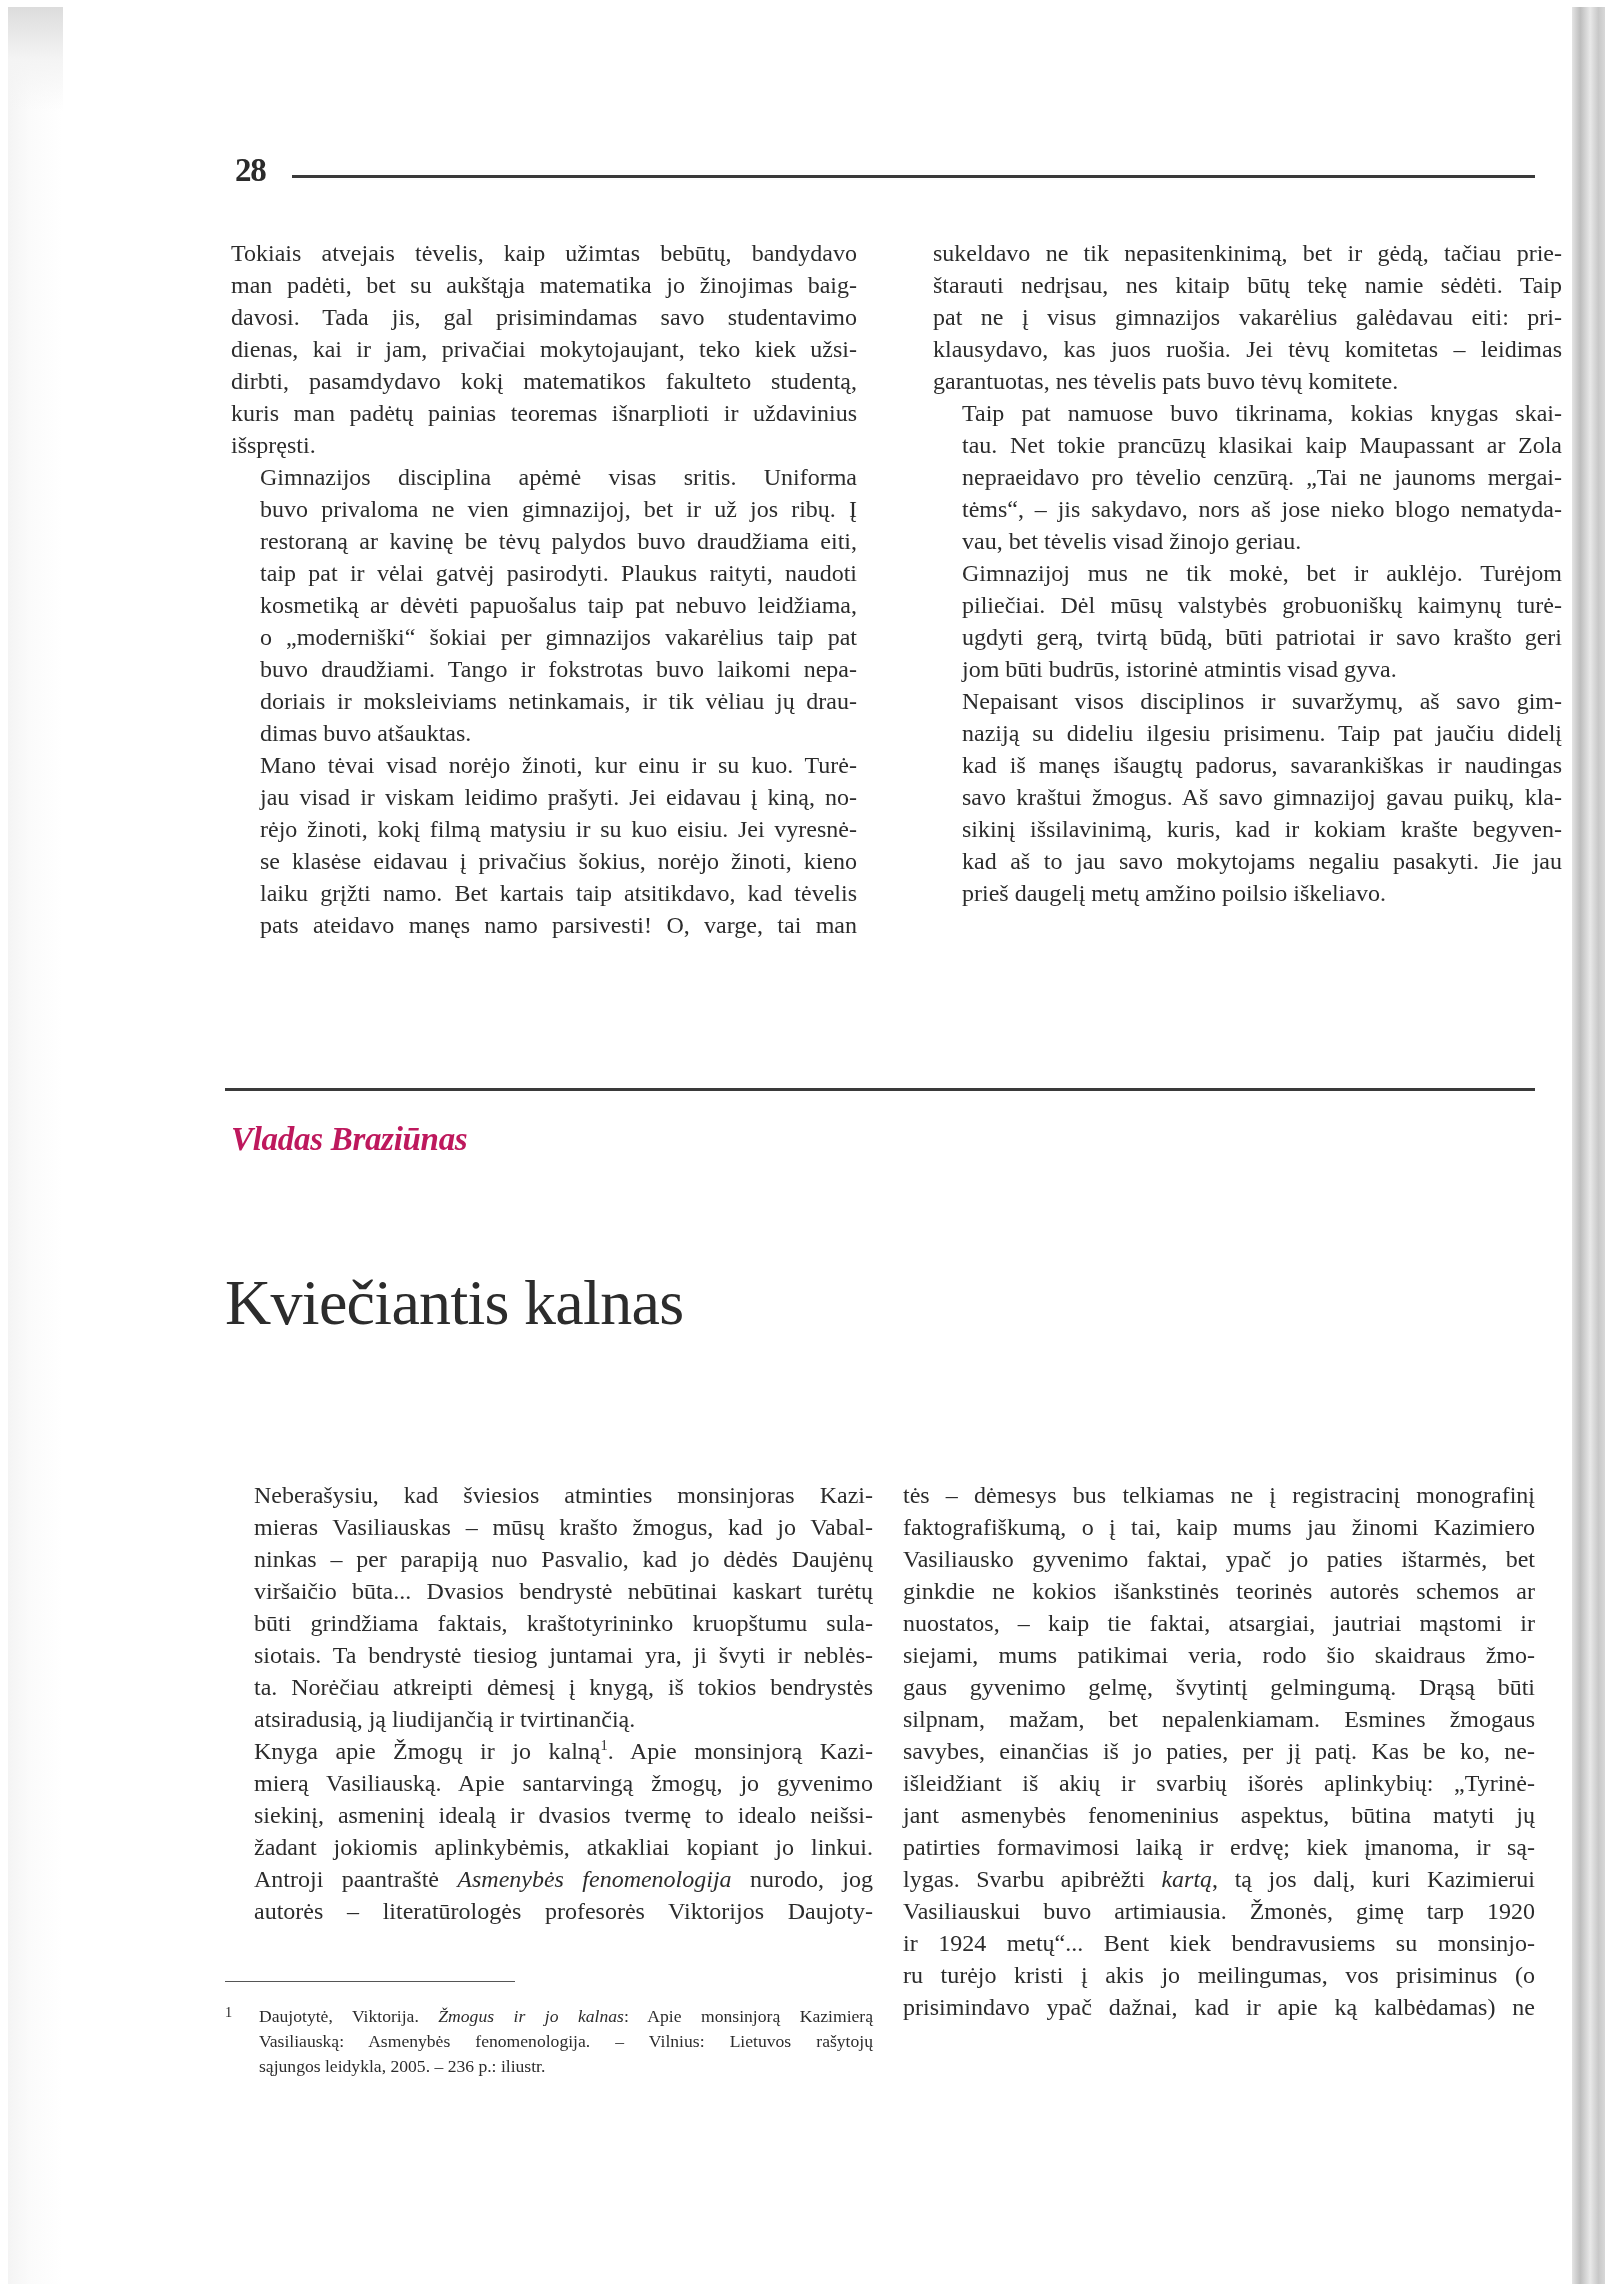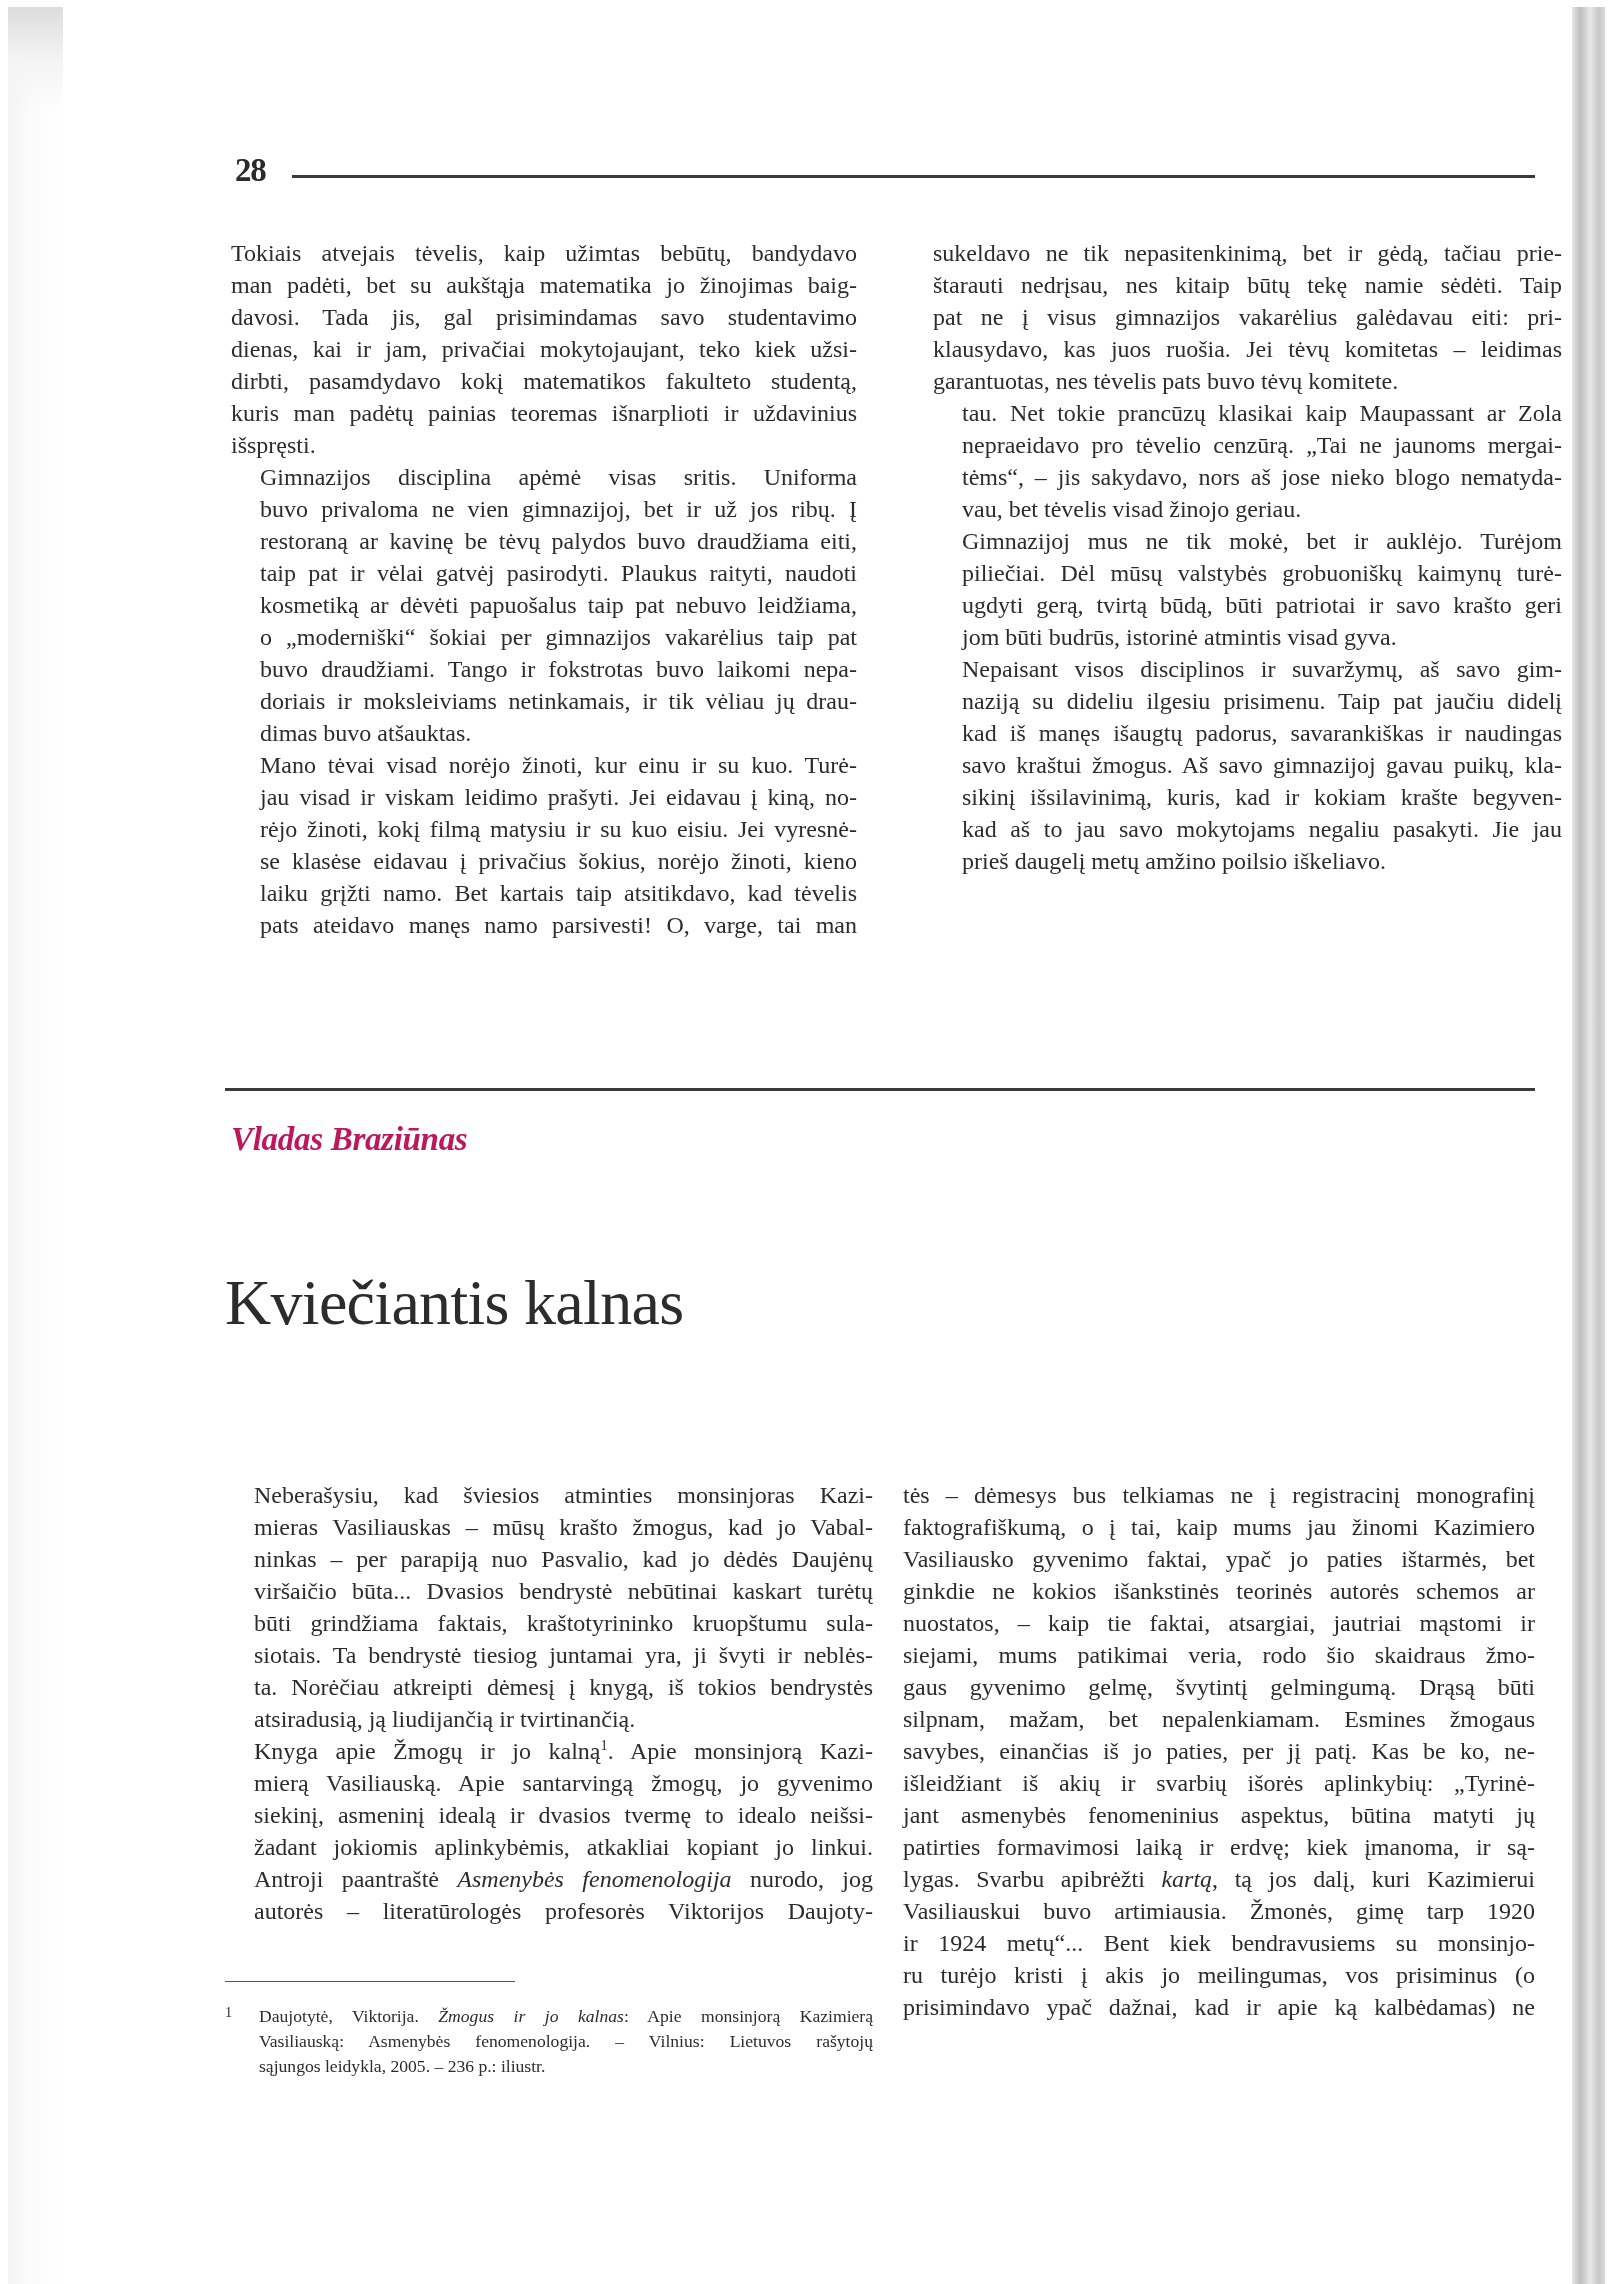--- a/index.html
+++ b/index.html
@@ -101,20 +101,21 @@
 
 <div class="col col-a-right" id="colARight">
     <p>
       <span class="line">sukeldavo ne tik nepasitenkinimą, bet ir gėdą, tačiau prie-</span>
       <span class="line">štarauti nedrįsau, nes kitaip būtų tekę namie sėdėti. Taip</span>
       <span class="line">pat ne į visus gimnazijos vakarėlius galėdavau eiti: pri-</span>
       <span class="line">klausydavo, kas juos ruošia. Jei tėvų komitetas – leidimas</span>
       <span class="line last">garantuotas, nes tėvelis pats buvo tėvų komitete.</span>
     </p>
     <p class="indent">
+      <span class="line">Taip pat namuose buvo tikrinama, kokias knygas skai-</span>
       <span class="line">tau. Net tokie prancūzų klasikai kaip Maupassant ar Zola</span>
       <span class="line">nepraeidavo pro tėvelio cenzūrą. „Tai ne jaunoms mergai-</span>
       <span class="line">tėms“, – jis sakydavo, nors aš jose nieko blogo nematyda-</span>
       <span class="line last">vau, bet tėvelis visad žinojo geriau.</span>
     </p>
     <p class="indent">
       <span class="line">Gimnazijoj mus ne tik mokė, bet ir auklėjo. Turėjom</span>
       <span class="line">piliečiai. Dėl mūsų valstybės grobuoniškų kaimynų turė-</span>
       <span class="line">ugdyti gerą, tvirtą būdą, būti patriotai ir savo krašto geri</span>
       <span class="line last">jom būti budrūs, istorinė atmintis visad gyva.</span>

